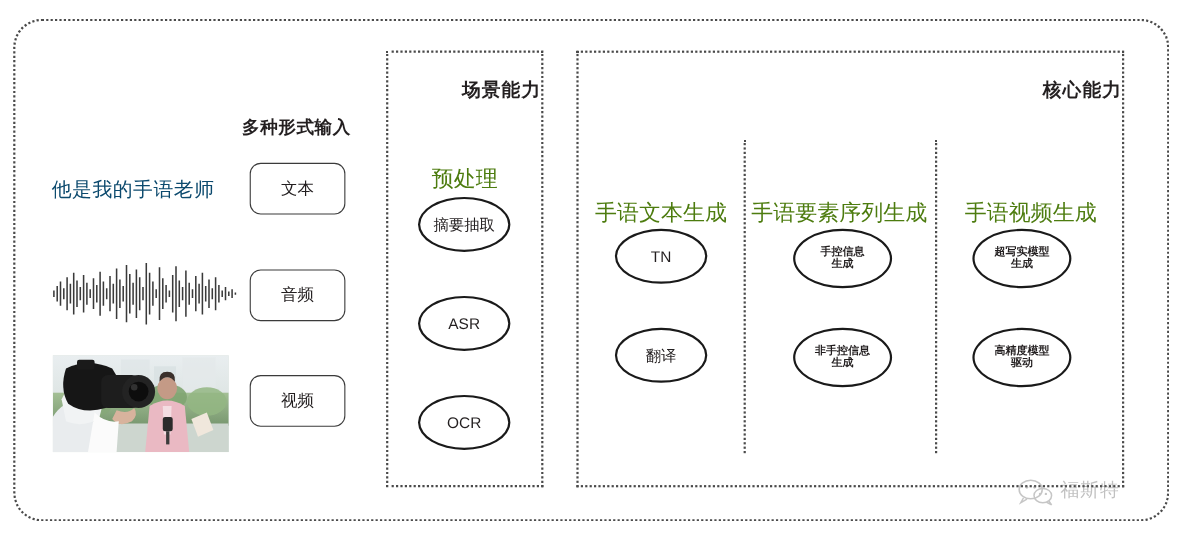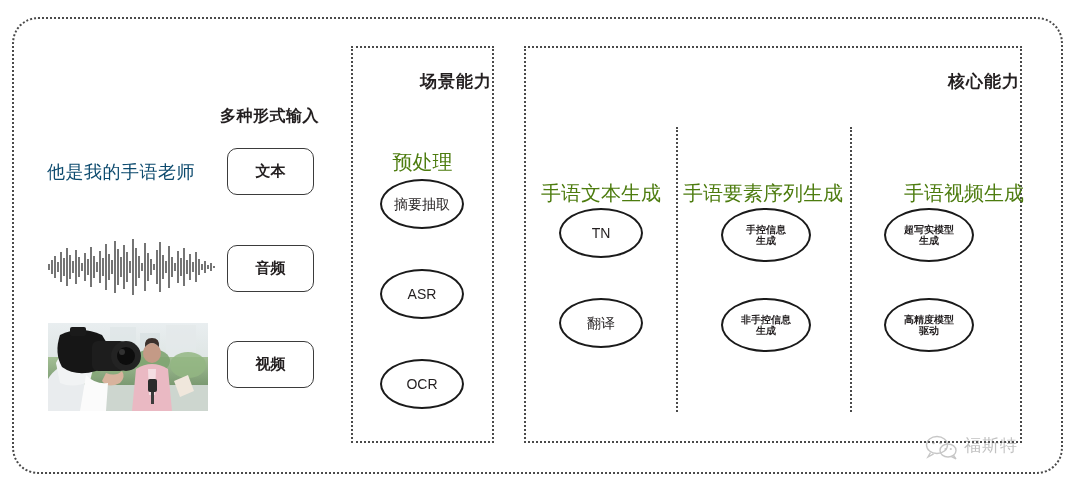--- a/index.html
+++ b/index.html
@@ -71,21 +71,20 @@
     height: 47px;
     border: 1.6px solid #3b3b3b;
     border-radius: 10px;
     box-sizing: border-box;
     display: flex;
     align-items: center;
     justify-content: center;
     font-size: 15px;
     color: #231f20;
     background: #fff;
-    font-weight: bold;
   }
 
   
   .waveform {
     position: absolute;
   }
 
   
   .photo {
     position: absolute;
@@ -302,21 +301,21 @@
     <div class="col-label" style="left:0px; width:150px; top:117px;">手语文本生成</div>
     <div class="ellipse" style="left:33px; top:160px; width:84px; height:50px;">TN</div>
     <div class="ellipse" style="left:33px; top:250px; width:84px; height:50px;text-align:center;">翻译</div>
 
     <div class="col-label" style="left:150px; width:174px; top:117px;">手语要素序列生成</div>
     <div class="ellipse small-text" style="left:195px; top:160px; width:90px; height:54px;">手控信息
 生成</div>
     <div class="ellipse small-text" style="left:195px; top:250px; width:90px; height:54px;">非手控信息
 生成</div>
 
-    <div class="col-label" style="left:324px; width:174px; top:117px;text-align:right;">手语视频生成</div>
+    <div class="col-label" style="left:324px; width:174px; top:117px;">手语视频生成</div>
     <div class="ellipse small-text" style="left:358px; top:160px; width:90px; height:54px;">超写实模型
 生成</div>
     <div class="ellipse small-text" style="left:358px; top:250px; width:90px; height:54px;">高精度模型
 驱动</div>
   </div>
 
   <div class="watermark" style="left:925px; top:434px;">
     <span>
       <svg width="34" height="26" viewBox="0 0 34 26" aria-hidden="true">
         <g fill="none" stroke="#7a7a7a" stroke-width="1.4">

